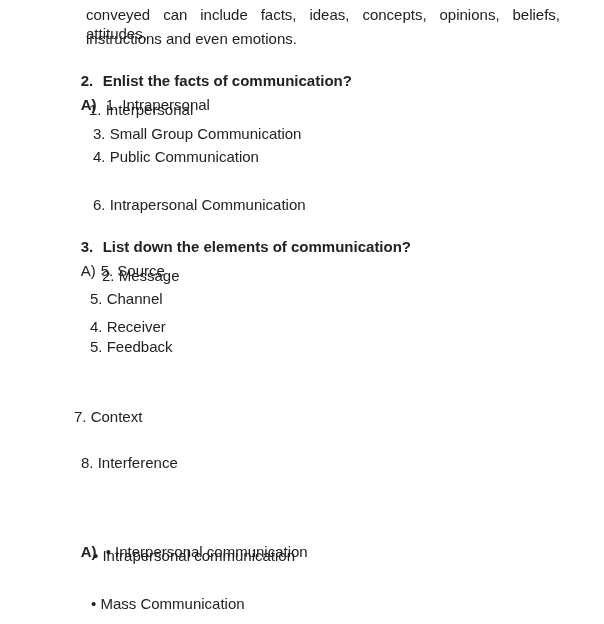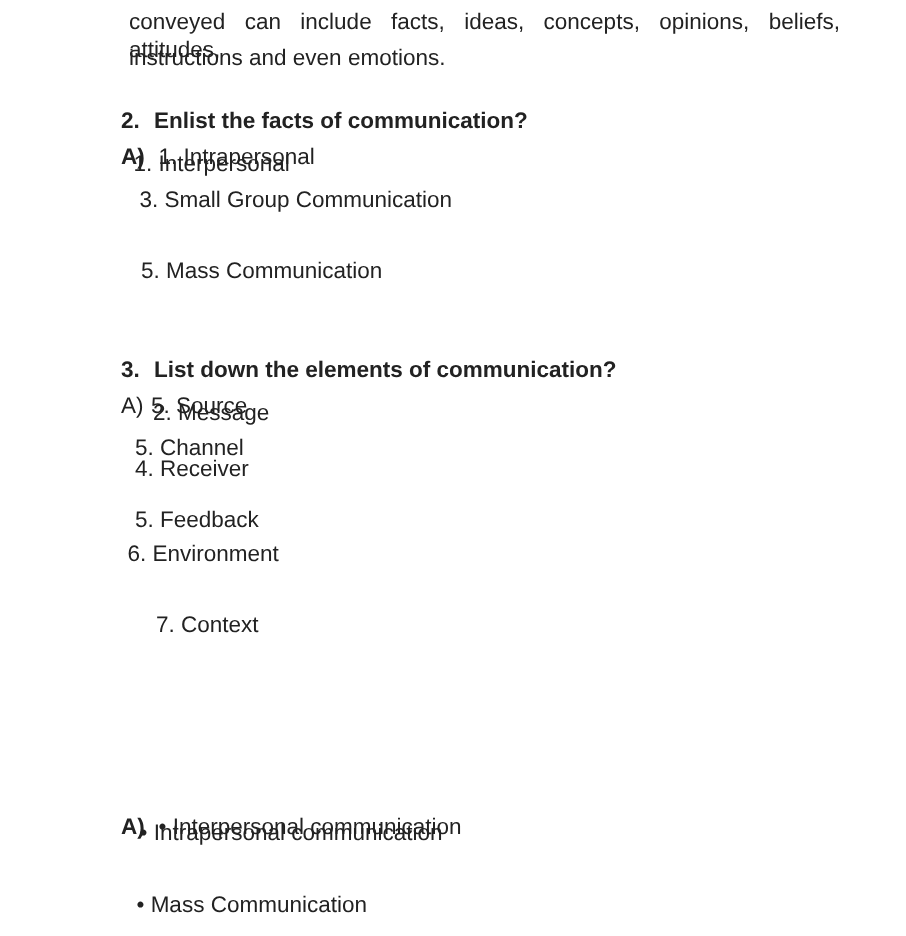--- a/index.html
+++ b/index.html
@@ -48,34 +48,35 @@
   <div class="line para" style="top:29px">instructions and even emotions.</div>
 
   <div class="line q" style="top:52px">
     <span class="num">2.</span><span>Enlist the facts of communication?</span>
   </div>
   <div class="line" style="top:76px;left:64px">
     <span class="alabel w25 bold">A)</span><span>1. Intrapersonal</span>
   </div>
   <div class="line" style="top:100px;left:89px">1. Interpersonal</div>
   <div class="line" style="top:124px;left:93px">3. Small Group Communication</div>
-  <div class="line" style="top:171px;left:94px">5. Mass Communication</div>
+  <div class="line" style="top:147px;left:93px">4. Public Communication</div>
+  <div class="line" style="top:195px;left:93px">6. Intrapersonal Communication</div>
 
   <div class="line q" style="top:218px">
     <span class="num">3.</span><span>List down the elements of communication?</span>
   </div>
   <div class="line" style="top:242px;left:64px">
     <span class="alabel w20">A)</span><span>5. Source</span>
   </div>
   <div class="line" style="top:266px;left:102px">2. Message</div>
   <div class="line" style="top:289px;left:90px">5. Channel</div>
-  <div class="line" style="top:303px;left:90px">4. Receiver</div>
+  <div class="line" style="top:317px;left:90px">4. Receiver</div>
   <div class="line" style="top:337px;left:90px">5. Feedback</div>
-  <div class="line" style="top:360px;left:85px">6. Environment</div>
-  <div class="line" style="top:407px;left:104px">7. Context</div>
+  <div class="line" style="top:407px;left:74px">7. Context</div>
+  <div class="line" style="top:453px;left:81px">8. Interference</div>
 
   <div class="line" style="top:523px;left:64px">
     <span class="alabel w25 bold">A)</span><span>• Interpersonal communication</span>
   </div>
   <div class="line" style="top:546px;left:93px">• Intrapersonal communication</div>
   <div class="line" style="top:594px;left:91px">• Mass Communication</div>
 
 </div>
 
 </body></html>

